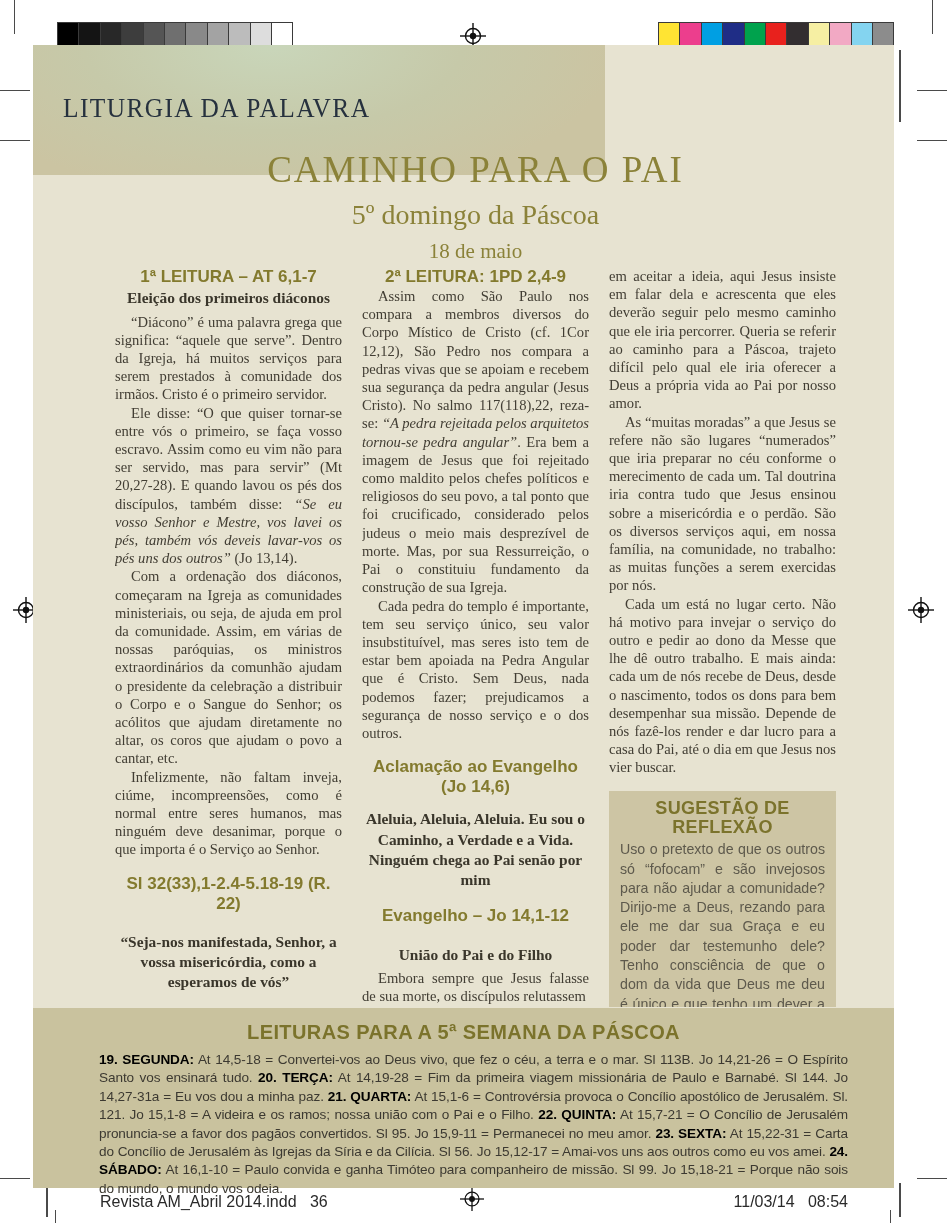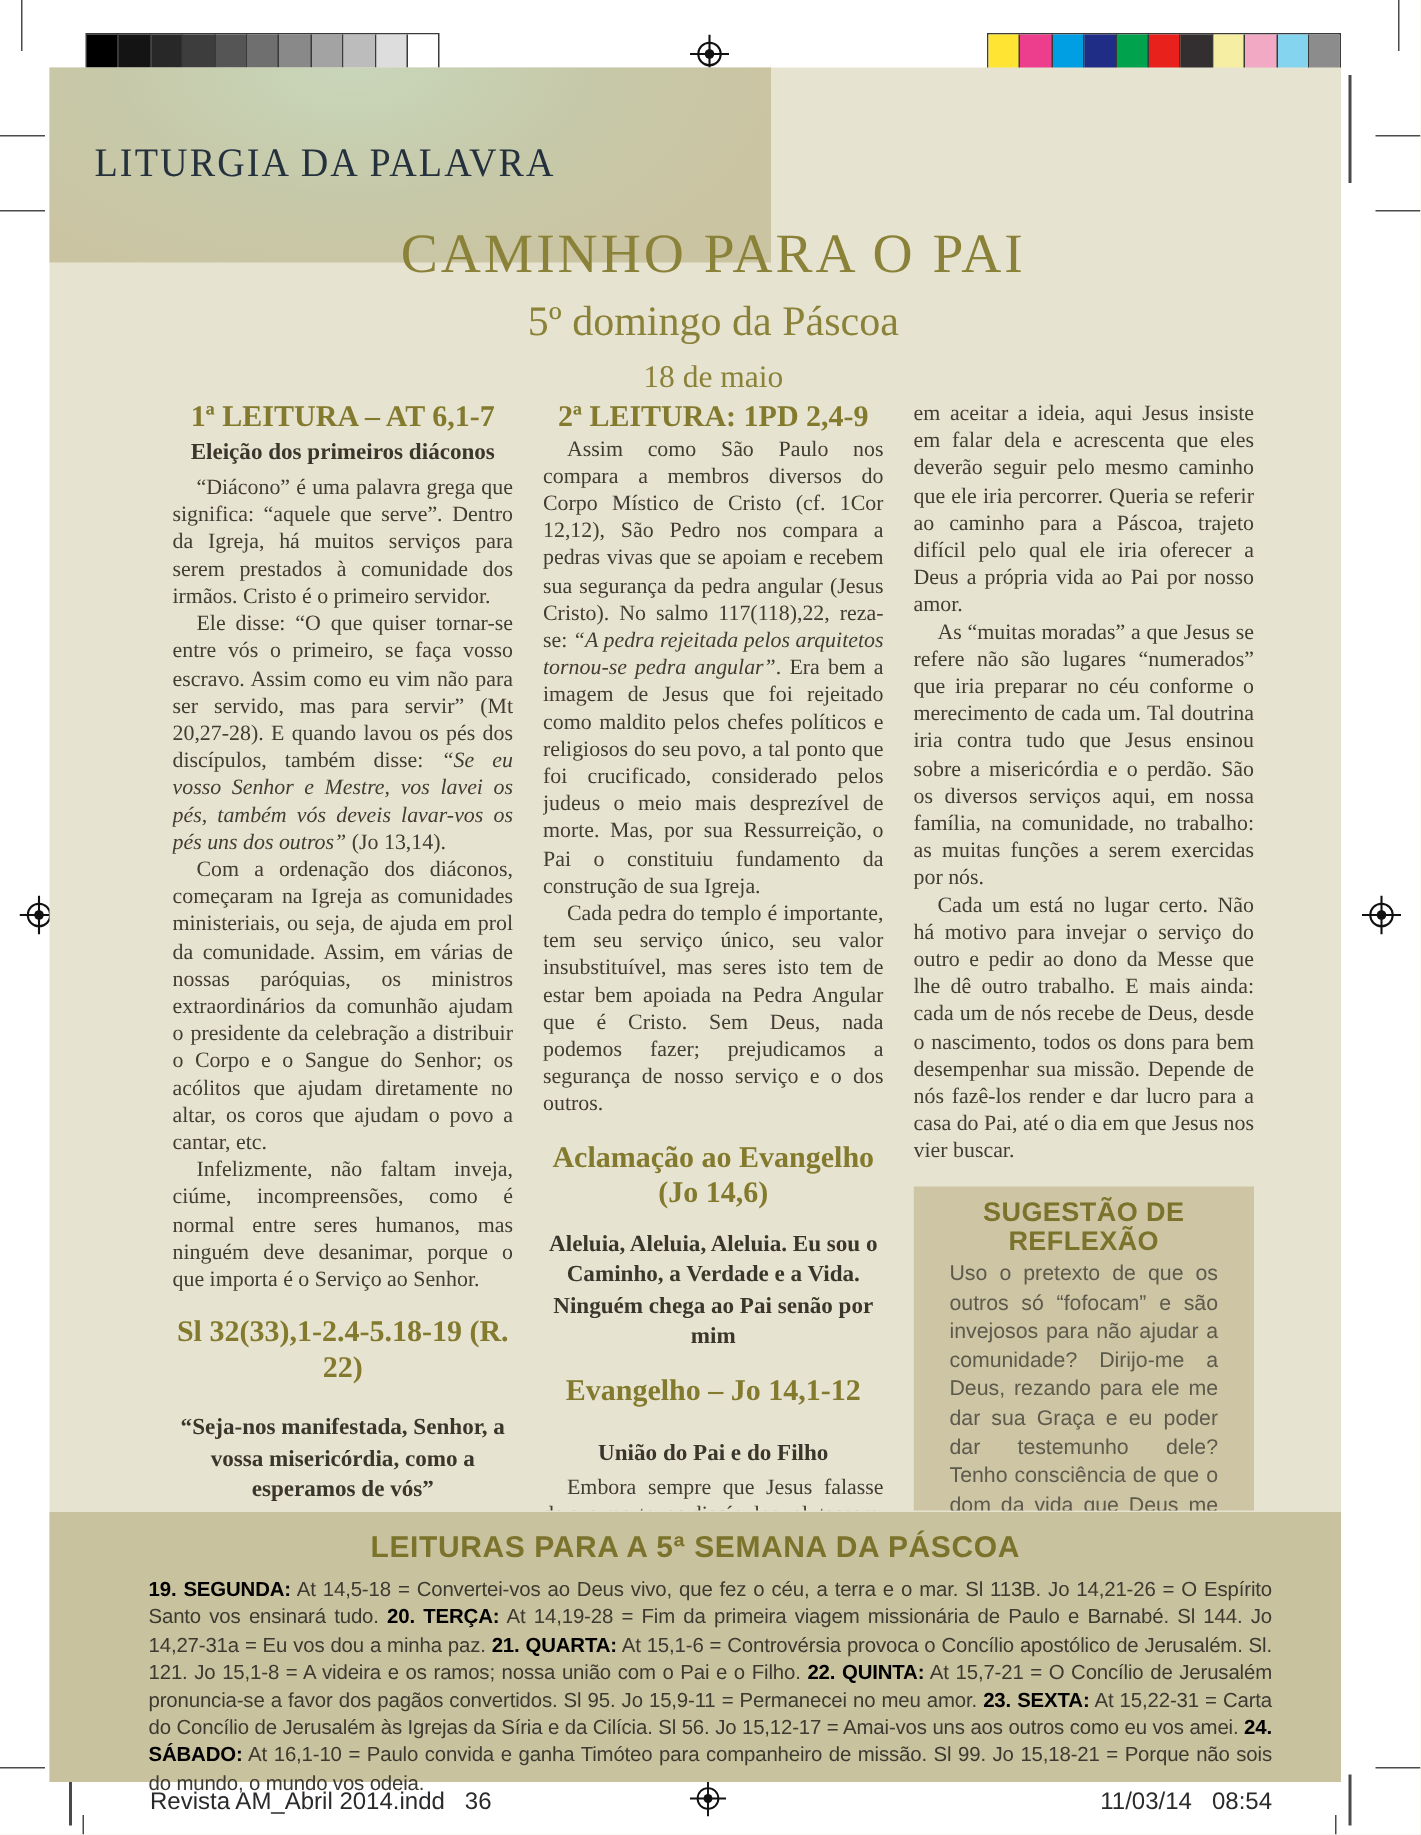--- a/index.html
+++ b/index.html
@@ -10,45 +10,45 @@
   .bar{position:absolute;display:flex;border:1px solid #3a3a3a;}
   .bar .cell{width:20.4px;height:25px;border-right:1px solid #3a3a3a;}
   .bar .cell:last-child{border-right:none;}
   .regmark{position:absolute;width:26px;height:26px;}
   .cropline{position:absolute;background:#4a4a4a;}
 
   
   .page{position:absolute;left:33px;top:45px;width:861px;height:1143px;
         background:#e7e3d1;}
 
-  .band{position:absolute;left:0;top:0;width:481px;height:130px;
+  .band{position:absolute;left:0;top:0;width:572px;height:130px;
         background:radial-gradient(ellipse 60% 120% at 42% 0%, #c9d6ba 0%, #c6c9a9 55%, #cbc4a2 100%);}
   .band-title{position:absolute;left:30px;top:48px;font-size:27px;letter-spacing:1.5px;
         color:#26313e;transform:scaleX(.94);transform-origin:left;white-space:nowrap;}
 
   .title-wrap{position:absolute;left:82px;top:106px;width:721px;text-align:center;color:#8b8239;}
   .main-title{font-size:37px;letter-spacing:2px;line-height:1;}
   .sub-title{font-size:28px;margin-top:13px;line-height:1;}
   .date-line{font-size:21px;margin-top:12px;line-height:1;}
 
   
   .col{position:absolute;top:222px;width:227px;height:740px;overflow:hidden;
        font-size:14.6px;line-height:18.2px;color:#413d33;text-align:justify;}
   .col1{left:82px;} .col2{left:329px;} .col3{left:576px;}
-  .h-olive{font-family:Liberation Serif, serif;font-weight:bold;font-size:20px;
+  .h-olive{font-family:Liberation Sans, sans-serif;font-weight:bold;font-size:17px;
            color:#837a2e;text-align:center;line-height:1.18;}
   .h-black{font-weight:bold;font-size:15.4px;color:#3a362b;text-align:center;line-height:1.2;margin:2px 0 5px;}
   .col p{margin:0;text-indent:16px;}
   .it{font-style:italic;}
   .center-bold{font-weight:bold;font-size:15.4px;color:#3a362b;text-align:center;
                line-height:1.32;text-indent:0 !important;}
   .sect{margin-top:15px;}
 
   
-  .reflex-box{margin-top:14px;background:#cdc5a4;padding:8px 24px 12px;
+  .reflex-box{margin-top:14px;background:#cdc5a4;padding:8px 11px 12px;
               font-family:"Liberation Sans",sans-serif;font-size:14.2px;line-height:19.3px;
               color:#5d594c;text-align:justify;}
   .reflex-title{font-weight:bold;font-size:18px;color:#7b732c;text-align:center;
                 letter-spacing:.3px;margin-bottom:3px;}
 
   
   .readings{position:absolute;left:0;top:963px;width:861px;height:180px;background:#c9c29e;}
   .readings-title{font-family:"Liberation Sans",sans-serif;font-weight:bold;font-size:20px;
                   color:#7b732c;text-align:center;letter-spacing:.4px;margin-top:13px;}
   .readings-text{font-family:"Liberation Sans",sans-serif;font-size:13.6px;line-height:18.4px;

